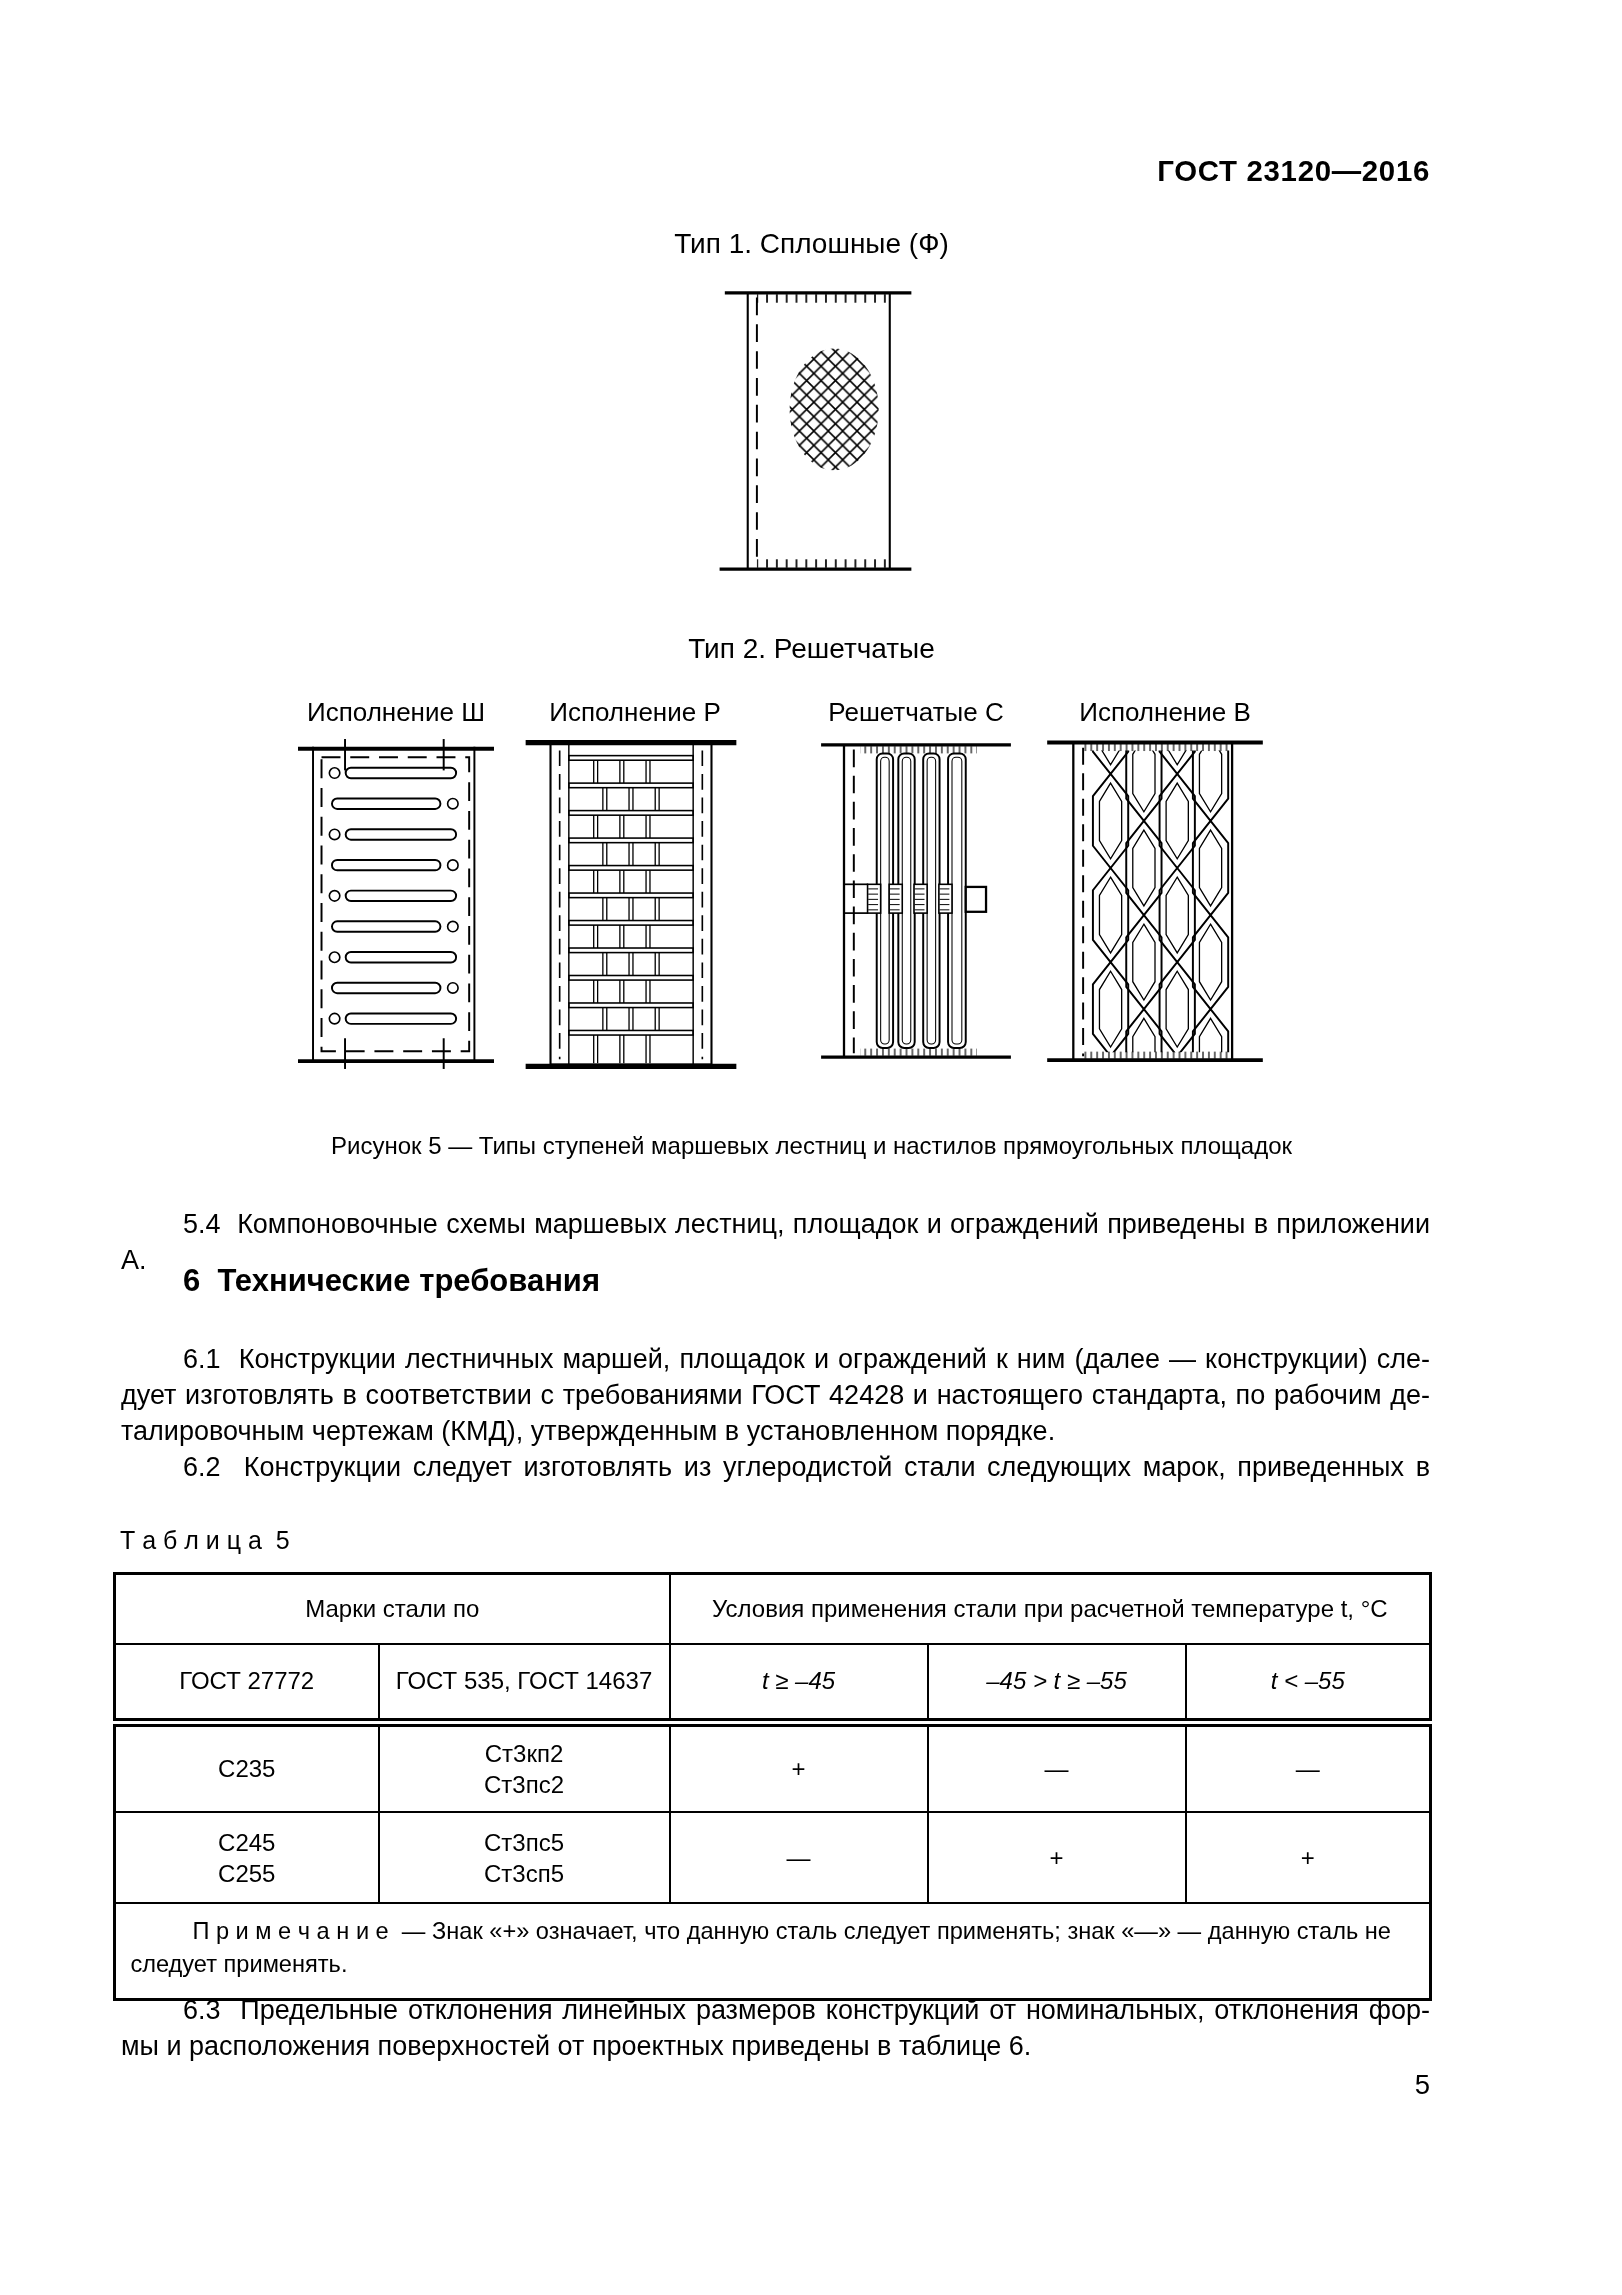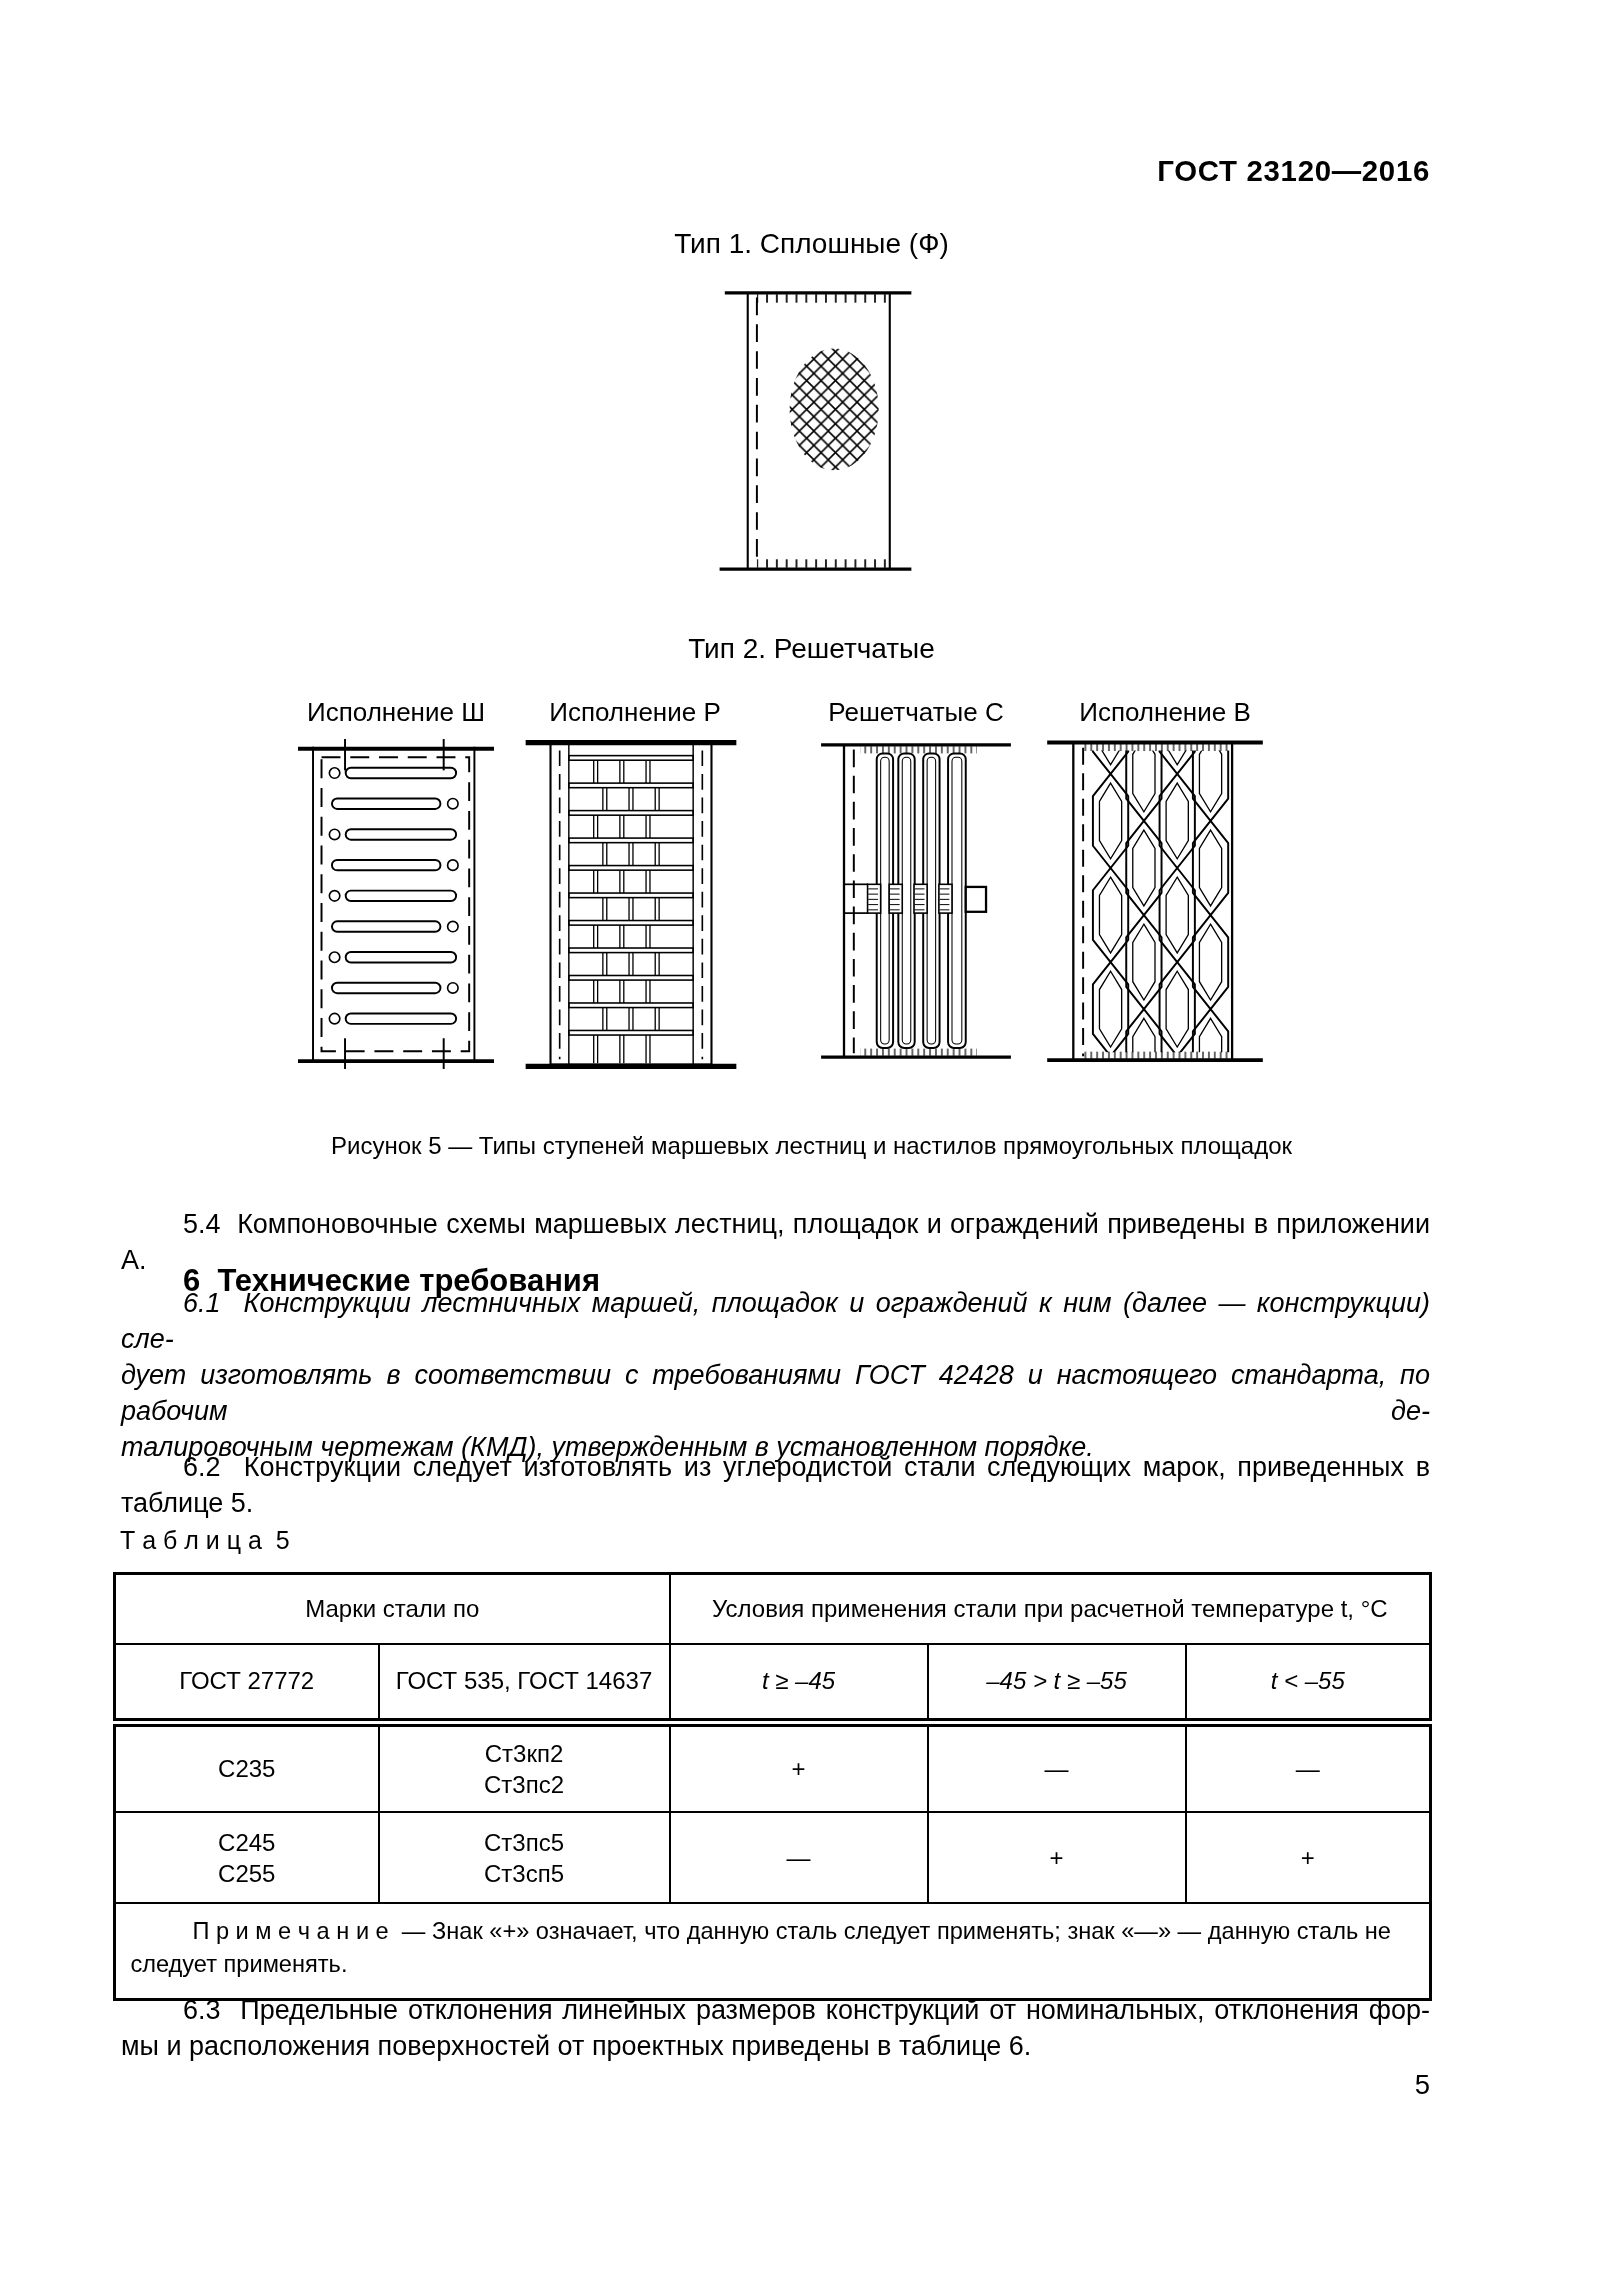--- a/index.html
+++ b/index.html
@@ -311,29 +311,28 @@
   </div>
 
   <div class="abs caption">Рисунок 5 — Типы ступеней маршевых лестниц и настилов прямоугольных площадок</div>
 
   <div class="abs para" style="top:1192px;">
     <div class="ind">5.4&nbsp; Компоновочные схемы маршевых лестниц, площадок и ограждений приведены в приложении А.</div>
   </div>
 
   <div class="abs h6">6&nbsp; Технические требования</div>
 
-  <div class="abs para" style="top:1271px;font-style:italic;">
+  <div class="abs para" style="top:1327px;">
     <div class="ind jl">6.1&nbsp; Конструкции лестничных маршей, площадок и ограждений к ним (далее — конструкции) сле-</div>
     <div class="jl">дует изготовлять в соответствии с требованиями ГОСТ 42428 и настоящего стандарта, по рабочим де-</div>
     <div>талировочным чертежам (КМД), утвержденным в установленном порядке.</div>
   </div>
 
   <div class="abs para" style="top:1435px;">
     <div class="ind jl">6.2&nbsp; Конструкции следует изготовлять из углеродистой стали следующих марок, приведенных в</div>
-    <div>таблице 5.</div>
   </div>
 
   <div class="abs tlabel">Т а б л и ц а&nbsp; 5</div>
 
   <table class="t5">
     <colgroup>
       <col style="width:264px">
         <col style="width:291px">
       <col style="width:258px">
         <col style="width:258px">

